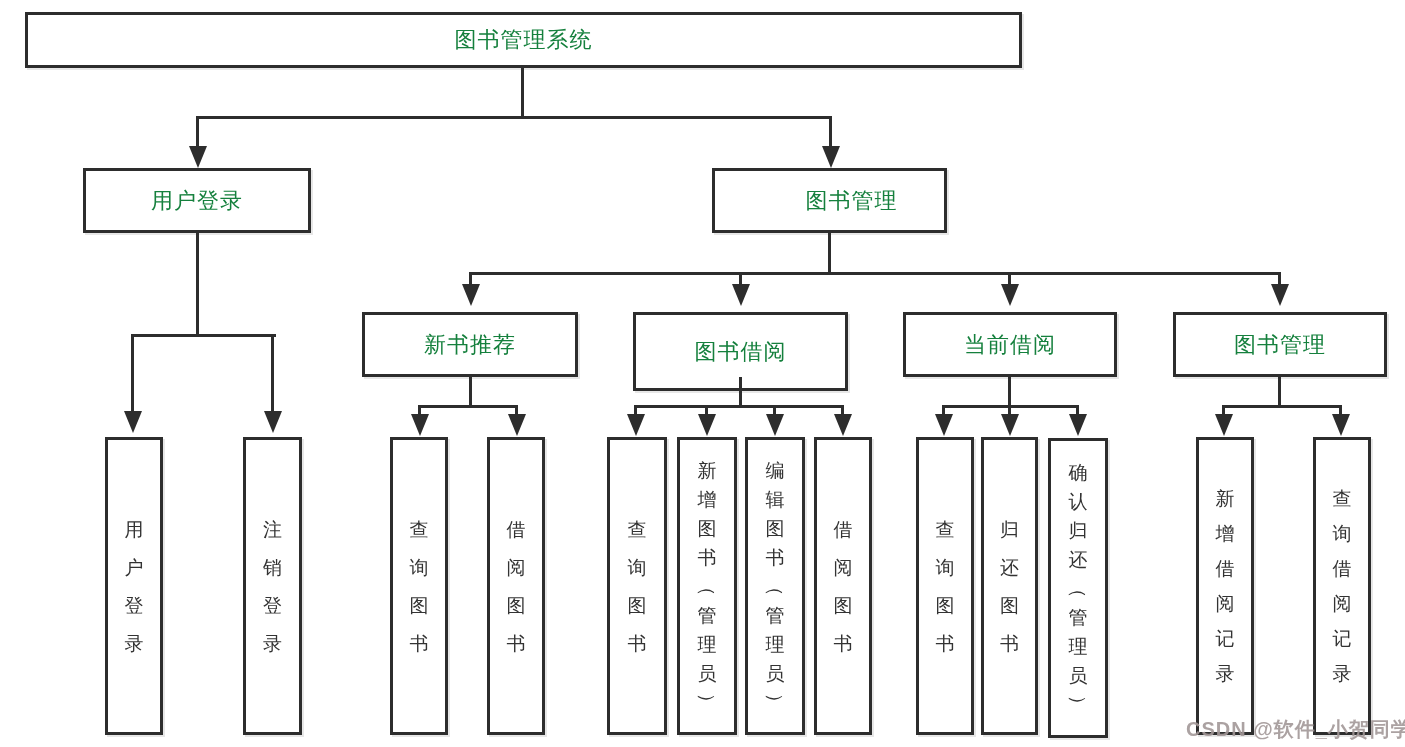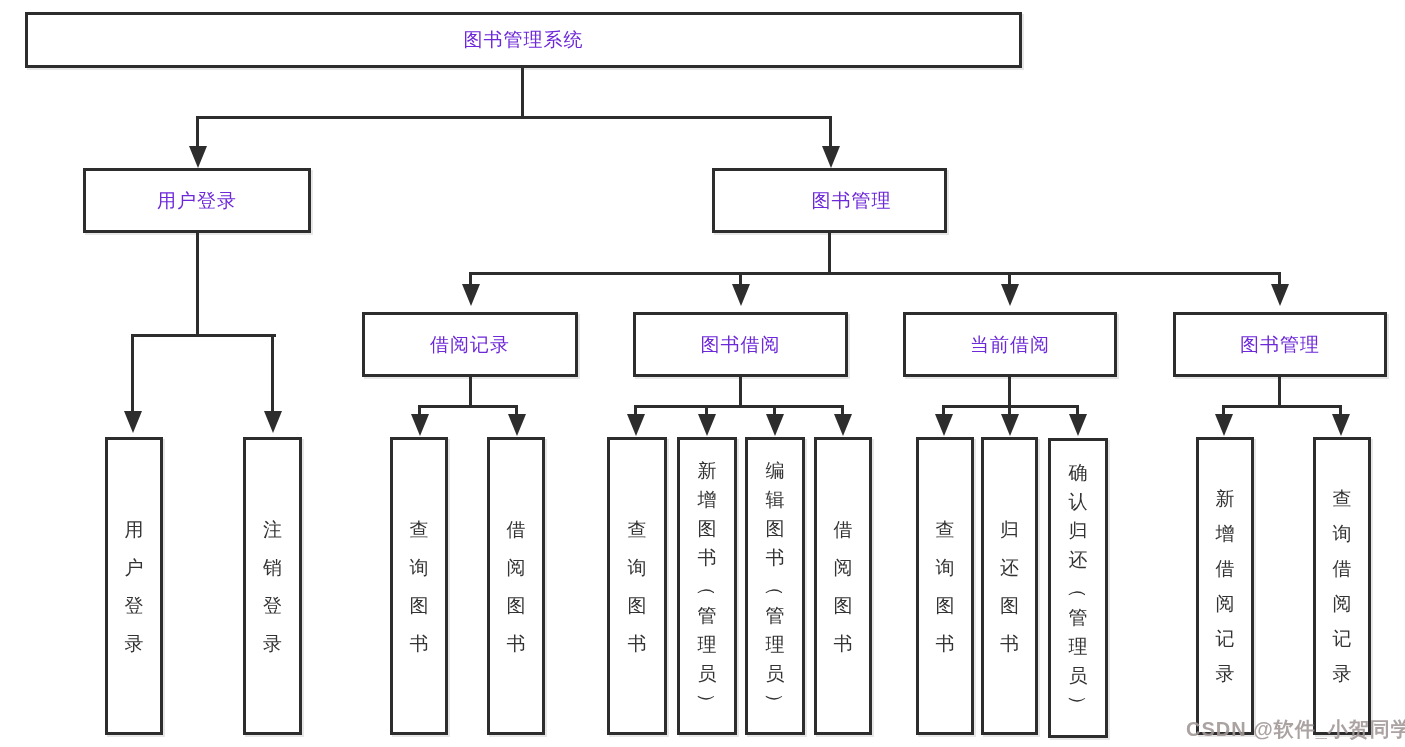--- a/index.html
+++ b/index.html
@@ -10,21 +10,21 @@
     font-family:"Liberation Sans","DejaVu Sans",sans-serif;
     overflow:hidden;
   }
   
   .hbox{
     position:absolute;
     box-sizing:border-box;
     border:3px solid #2d2d2d;
     background:#ffffff;
     display:flex;align-items:center;justify-content:center;
-    font-size:19px;color:#6d28d9;
+    font-size:22px;color:#15803d;
     letter-spacing:1px;
     box-shadow:2px 2px 0 rgba(120,120,120,0.18);
   }
   
   .leaf{
     position:absolute;
     box-sizing:border-box;
     top:437px;height:298px;
     border:3px solid #2d2d2d;
     background:#ffffff;
@@ -90,23 +90,23 @@
   <div class="arrow" style="left:271px;top:334px;height:78px;"></div>
 
   <div class="vline" style="left:828px;top:233px;height:42px;"></div>
   <div class="hline" style="left:469px;top:272px;width:812px;"></div>
   <div class="arrow" style="left:469px;top:272px;height:13px;"></div>
   <div class="arrow" style="left:739px;top:272px;height:13px;"></div>
   <div class="arrow" style="left:1008px;top:272px;height:13px;"></div>
   <div class="arrow" style="left:1278px;top:272px;height:13px;"></div>
 
   <div class="hbox" style="left:362px;top:312px;width:216px;height:65px;">
-    <span>借阅记录</span>
-  </div>
-  <div class="hbox" style="left:633px;top:312px;width:215px;height:65px;">
+    <span>新书推荐</span>
+  </div>
+  <div class="hbox" style="left:633px;top:312px;width:215px;height:79px;">
     <span>图书借阅</span>
   </div>
   <div class="hbox" style="left:903px;top:312px;width:214px;height:65px;">
     <span>当前借阅</span>
   </div>
   <div class="hbox" style="left:1173px;top:312px;width:214px;height:65px;">
     <span>图书管理</span>
   </div>
 
   <div class="vline" style="left:469px;top:377px;height:31px;"></div>

